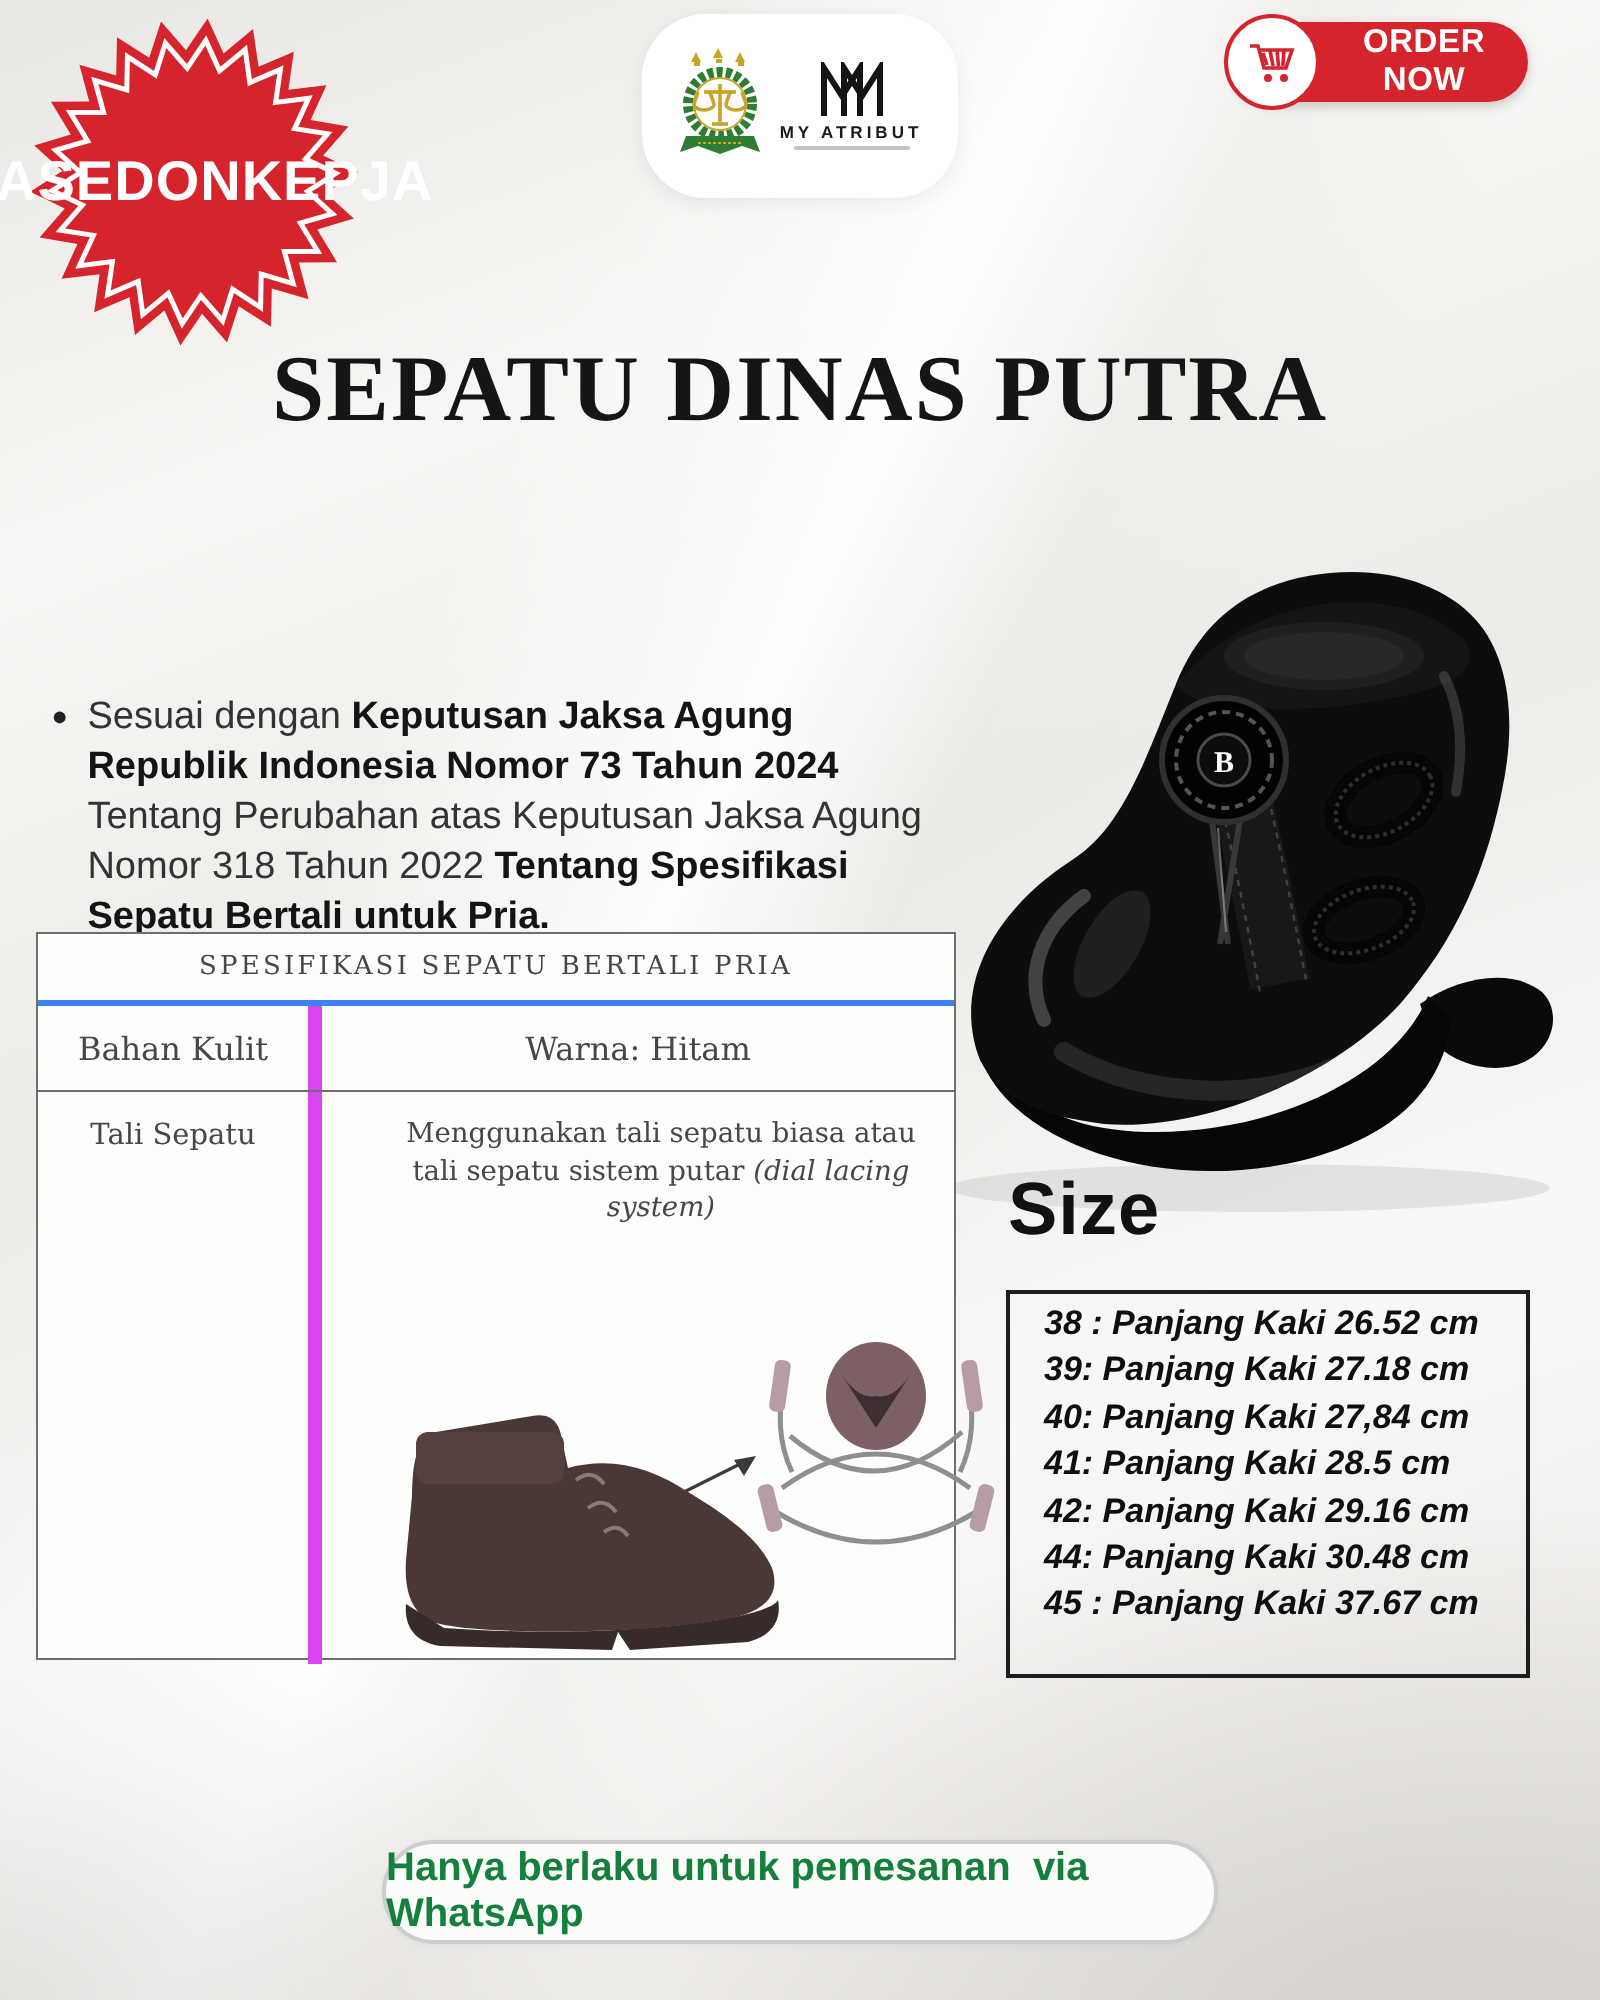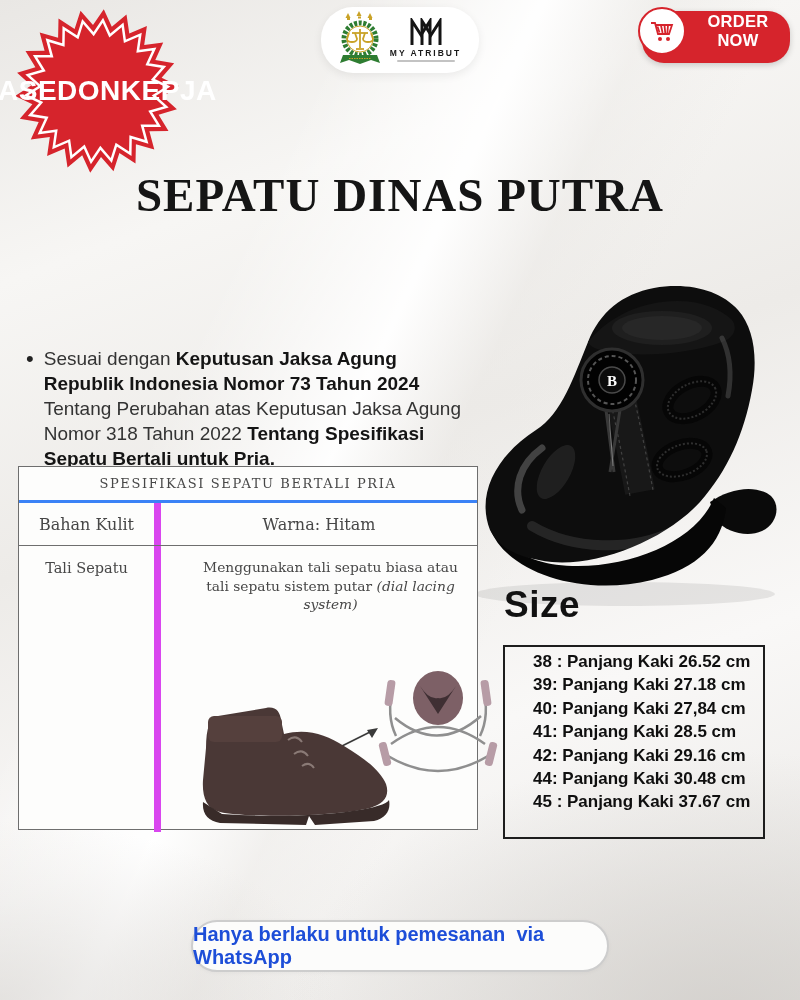--- a/index.html
+++ b/index.html
@@ -13,28 +13,28 @@
       linear-gradient(160deg,#e9e7e4 0%,#f7f6f4 22%,#edebe8 45%,#f9f8f7 70%,#e8e6e3 100%);
   }
 
   
   .badge{position:absolute;left:14px;top:8px;width:166px;height:166px;}
   .badge svg{position:absolute;left:0;top:0;}
   .badge-text{position:absolute;inset:0;display:flex;flex-direction:row;align-items:center;justify-content:center;
     color:#fff;font-weight:bold;font-size:28px;line-height:1.1;letter-spacing:.5px;}
 
   
-  .logo-pill{position:absolute;left:321px;top:7px;width:158px;height:66px;background:#fff;border-radius:32px;
+  .logo-pill{position:absolute;left:321px;top:7px;width:158px;height:92px;background:#fff;border-radius:32px;
     box-shadow:0 3px 10px rgba(0,0,0,.07);display:flex;align-items:center;justify-content:center;gap:9px;}
   .brand{display:flex;flex-direction:column;align-items:center;gap:2px;}
   .brand-name{font-size:8.5px;font-weight:bold;letter-spacing:2px;color:#1a1a1a;}
   .brand-tagline{width:58px;height:2px;background:#aaa;opacity:.7;border-radius:1px;}
 
   
-  .order-btn{position:absolute;left:642px;top:11px;width:148px;height:52px;background:#d6242c;border:none;
+  .order-btn{position:absolute;left:616px;top:11px;width:148px;height:40px;background:#d6242c;border:none;
     border-radius:22px;cursor:pointer;box-shadow:0 2px 6px rgba(0,0,0,.18);text-align:center;}
   .order-circle{position:absolute;left:-4px;top:-4px;width:48px;height:48px;background:#fff;border:2.5px solid #d6242c;
     border-radius:50%;box-sizing:border-box;display:flex;align-items:center;justify-content:center;}
   .order-label{position:absolute;left:52px;right:8px;top:0;height:40px;display:flex;align-items:center;justify-content:center;
     color:#fff;font-weight:bold;font-size:16.5px;letter-spacing:.3px;}
 
   
   .title{position:absolute;left:0;top:172px;width:800px;text-align:center;
     font-family:"Liberation Serif",serif;font-weight:bold;color:#151515;font-size:47px;line-height:1.02;letter-spacing:1px;}
 
@@ -58,27 +58,27 @@
   .spec-row2 .cell-r{align-items:flex-start;padding-top:12px;}
   .lace-text{max-width:280px;text-align:center;font-size:13.8px;line-height:1.35;}
   .diagram{position:absolute;left:4px;top:124px;}
 
   
   .product-photo{position:absolute;left:460px;top:258px;width:340px;height:356px;}
 
   
   .size-heading{position:absolute;left:504px;top:584px;font-size:37px;font-weight:800;color:#111;letter-spacing:.5px;}
   .size-box{position:absolute;left:503px;top:645px;width:262px;height:194px;border:2px solid #1d1d1d;
-    box-sizing:border-box;padding:3px 0 0 28px;}
+    box-sizing:border-box;padding:3px 0 0 17px;font-style:italic;}
   .size-box div{font-size:17px;font-weight:bold;color:#0f0f0f;line-height:23.4px;white-space:nowrap;}
 
   
   .footer-note{position:absolute;left:191px;top:920px;width:418px;height:52px;background:#fcfcfb;
     border:2px solid #cdcdcd;border-radius:28px;box-sizing:border-box;display:flex;align-items:center;justify-content:center;
-    font-size:20px;font-weight:bold;color:#1d4ed8;white-space:pre-wrap;box-shadow:0 1px 4px rgba(0,0,0,.04);}
+    font-size:20px;font-weight:bold;color:#15803d;white-space:pre-wrap;box-shadow:0 1px 4px rgba(0,0,0,.04);}
 </style>
 </head>
 <body>
 
 <div class="poster">
 
   <div class="badge">
     <svg width="166" height="166" viewBox="0 0 166 166">
       <polygon id="star-outer" fill="#d6242c" points="164.9,78.1 148.8,88.5 162.9,101.3 144.6,106.8 154.5,123.1 135.4,123.2 140.3,141.6 121.9,136.3 121.5,155.4 105.4,145.1 99.5,163.3 87.0,148.9 76.2,164.7 68.2,147.3 53.5,159.5 50.7,140.6 33.1,148.1 35.8,129.1 16.8,131.4 24.7,114.0 5.8,110.8 18.4,96.3 1.1,87.9 17.2,77.5 3.1,64.7 21.4,59.2 11.5,42.9 30.6,42.8 25.7,24.4 44.1,29.7 44.5,10.6 60.6,20.9 66.5,2.7 79.0,17.1 89.8,1.3 97.8,18.7 112.5,6.5 115.3,25.4 132.9,17.9 130.2,36.9 149.2,34.6 141.3,52.0 160.2,55.2 147.6,69.7"></polygon>
       <polygon id="star-inner" fill="none" stroke="#ffffff" stroke-width="2.5" points="153.9,78.7 139.8,87.7 152.2,98.9 136.2,103.5 144.9,117.7 128.2,117.7 132.6,133.8 116.6,129.0 116.3,145.7 102.3,136.6 97.3,152.5 86.4,139.9 77.1,153.8 70.2,138.6 57.4,149.2 55.1,132.7 39.8,139.3 42.2,122.8 25.7,124.9 32.7,109.7 16.2,107.1 27.2,94.5 12.1,87.3 26.2,78.3 13.8,67.1 29.8,62.5 21.1,48.3 37.8,48.3 33.4,32.2 49.4,37.0 49.7,20.3 63.7,29.4 68.7,13.5 79.6,26.1 88.9,12.2 95.8,27.4 108.6,16.8 110.9,33.3 126.2,26.7 123.8,43.2 140.3,41.1 133.3,56.3 149.8,58.9 138.8,71.5"></polygon>

